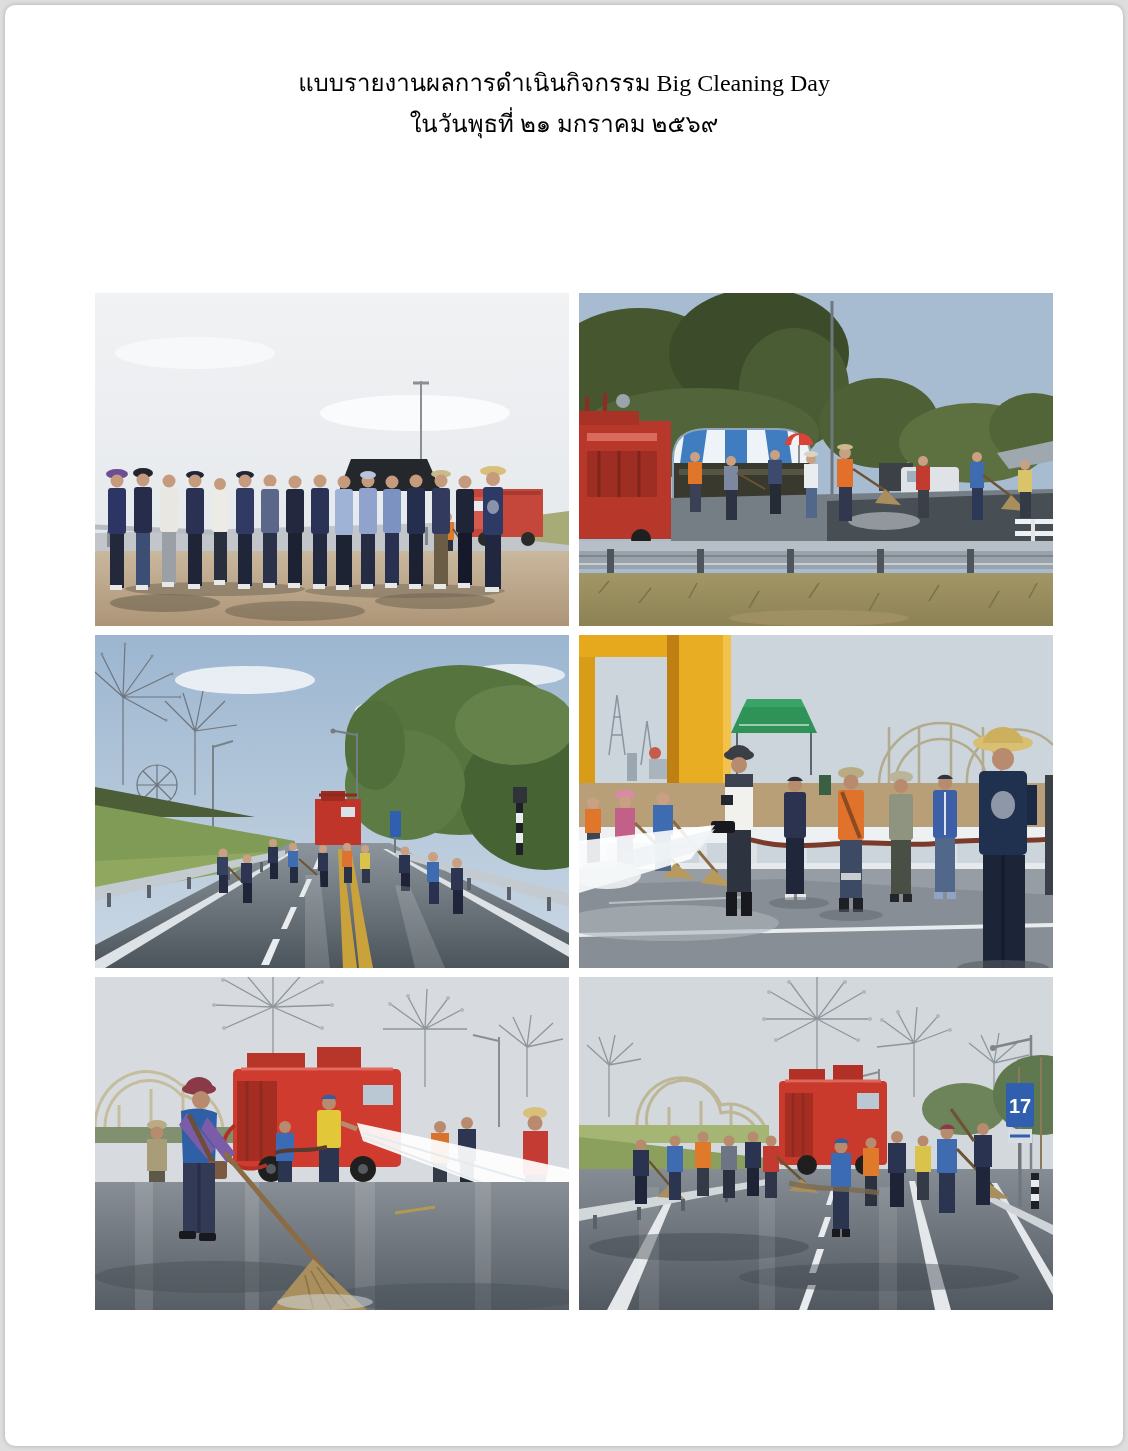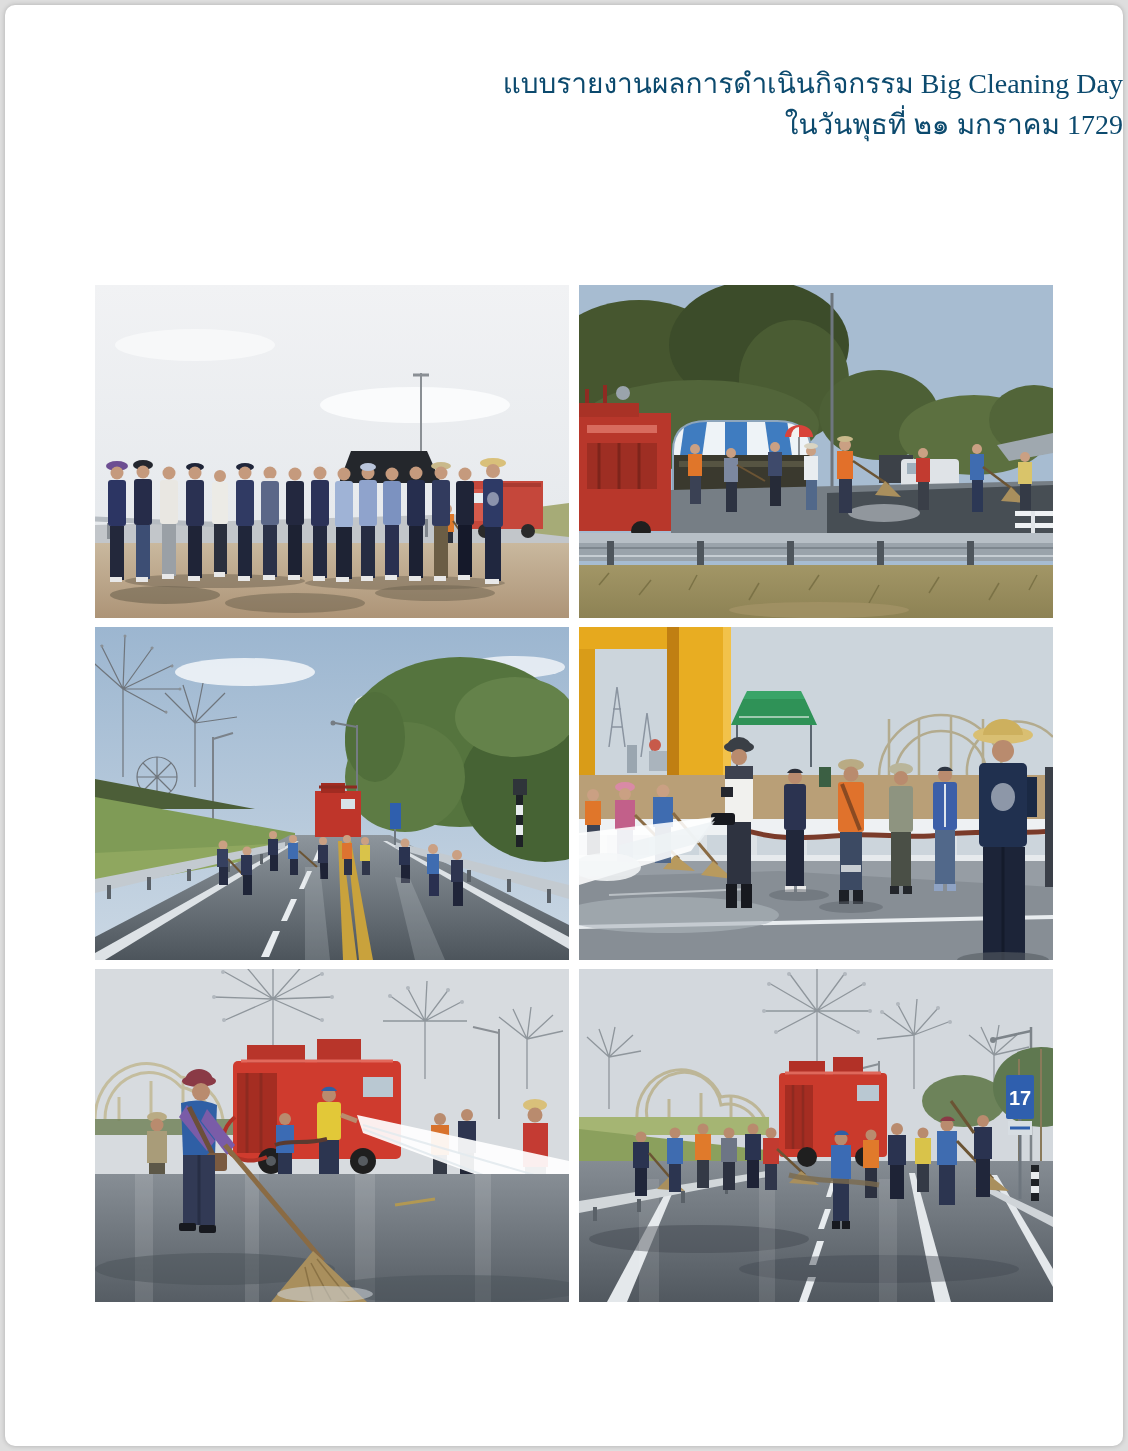--- a/index.html
+++ b/index.html
@@ -10,44 +10,44 @@
     position:relative;
     overflow:hidden;
   }
   .page{
     position:absolute;left:5px;top:5px;width:1118px;height:1441px;
     background:#ffffff;border-radius:10px;
     box-shadow:0 0 5px rgba(0,0,0,.22);
   }
   .doc-header{padding-top:58px;}
   .title-line{
-    text-align:right;
-    font-size:28px;line-height:41px;
-    color:#0c4a6e;
+    text-align:center;
+    font-size:24px;line-height:41px;
+    color:#000000;
     white-space:pre-wrap;
   }
   .photo-grid{
-    position:absolute;left:90px;top:280px;
+    position:absolute;left:90px;top:288px;
     width:958px;
     display:grid;
     grid-template-columns:474px 474px;
     grid-auto-rows:333px;
     column-gap:10px;row-gap:9px;
   }
   figure.photo{margin:0;padding:0;width:474px;height:333px;overflow:hidden;background:#cfd4d8;}
   figure.photo svg{display:block;width:474px;height:333px;}
 </style>
 </head>
 <body>
 
 <div class="page">
 
   <div class="doc-header">
     <div class="title-line">แบบรายงานผลการดำเนินกิจกรรม Big Cleaning Day</div>
-    <div class="title-line">ในวันพุธที่ ๒๑ มกราคม 1729</div>
+    <div class="title-line">ในวันพุธที่ ๒๑ มกราคม ๒๕๖๙</div>
   </div>
 
   <div class="photo-grid">
 
     <figure class="photo" aria-label="Group of volunteers in dark navy shirts and hats standing in a row on dirt ground beside a road, red fire truck and dark canopy in the background under a bright sky">
       <svg viewBox="0 0 474 333" xmlns="http://www.w3.org/2000/svg">
         <defs>
           <linearGradient id="p1sky" x1="0" y1="0" x2="0" y2="1">
             <stop offset="0" stop-color="#f1f2f4"></stop>
               <stop offset="1" stop-color="#e2e6ea"></stop>

